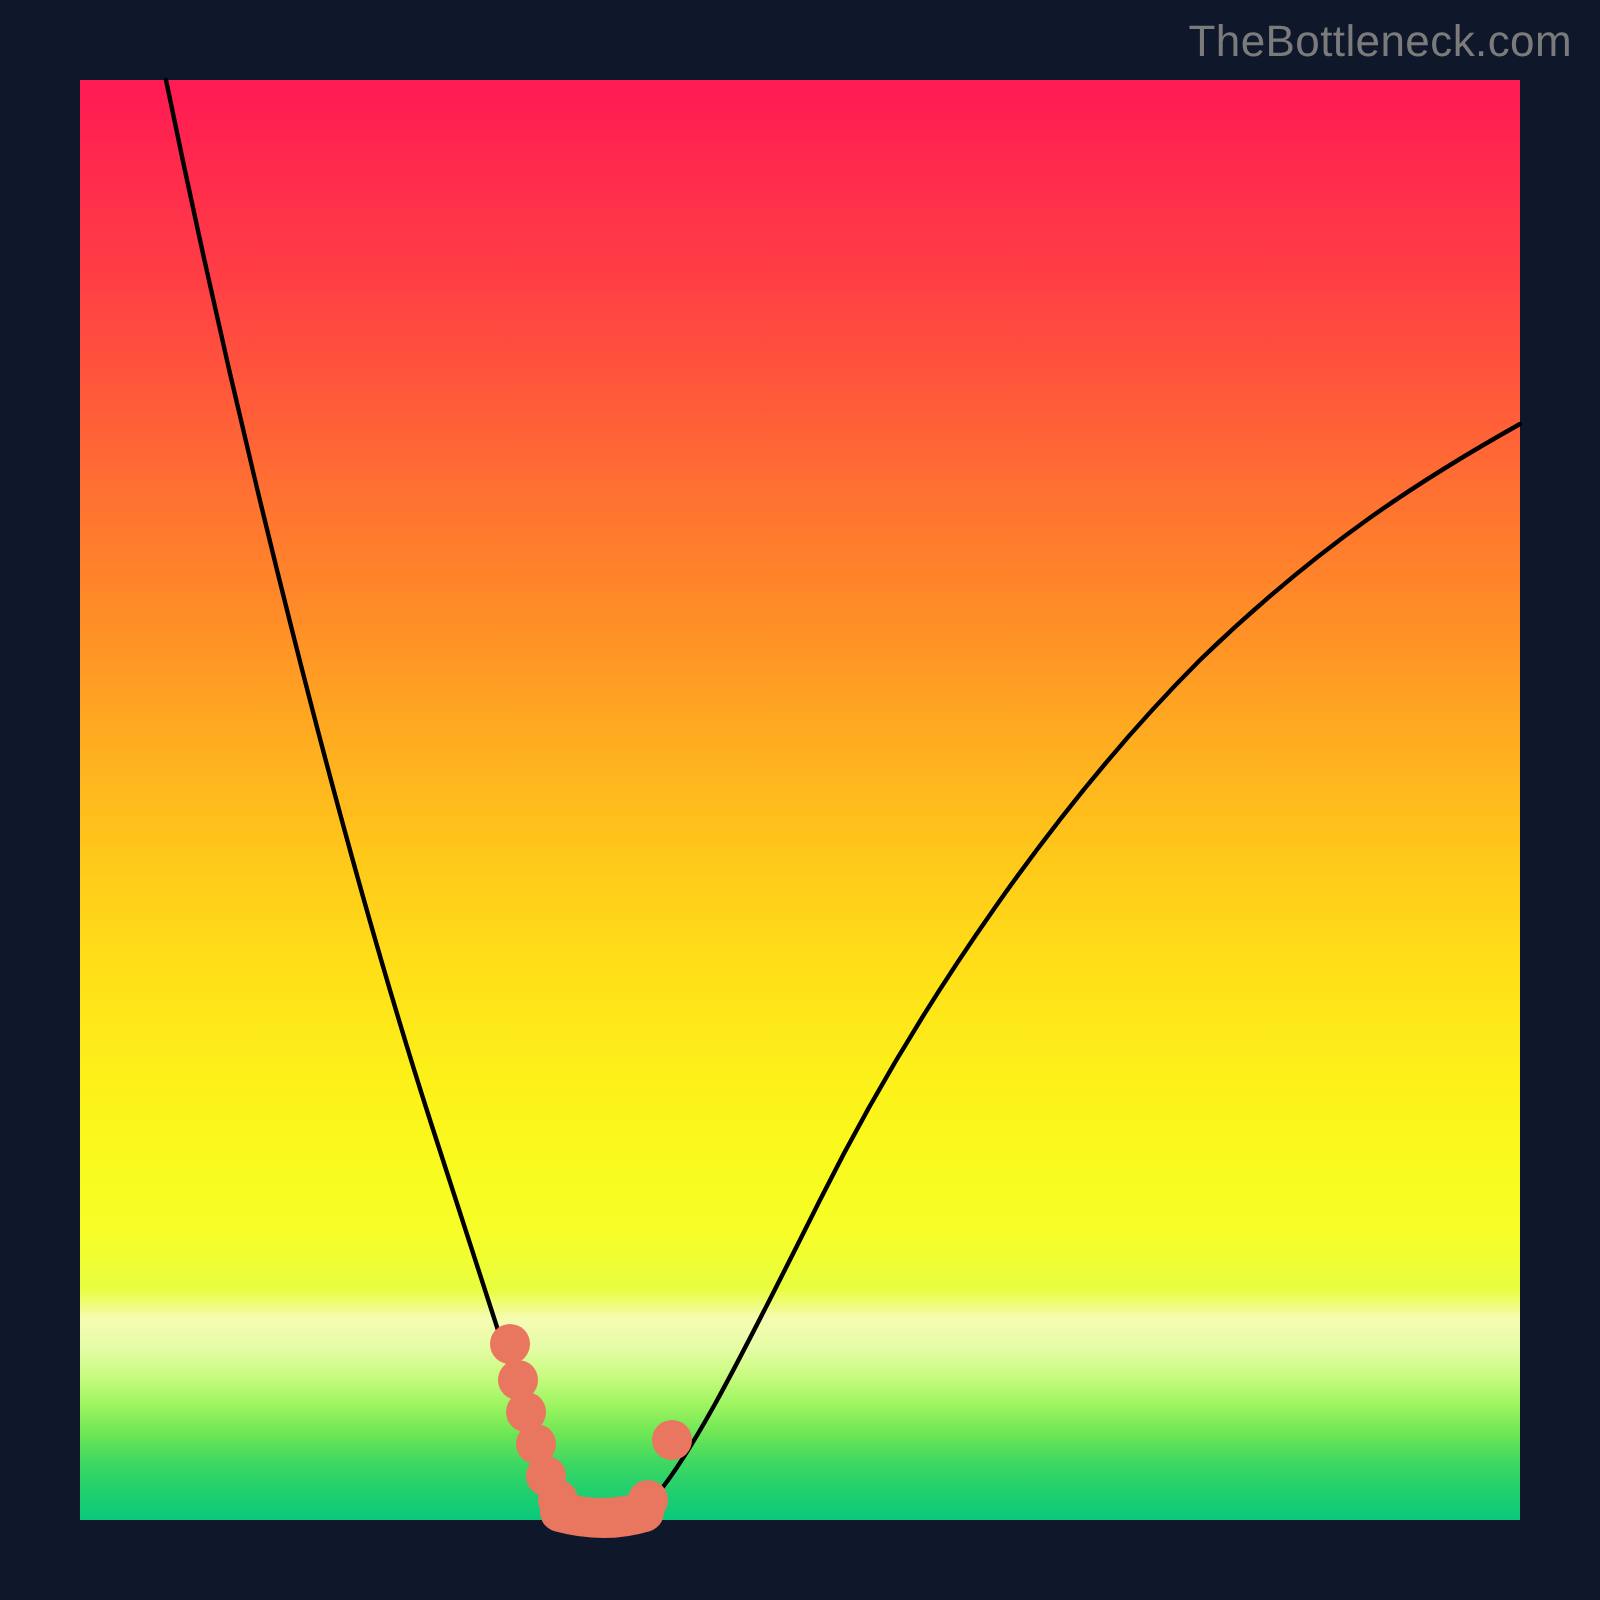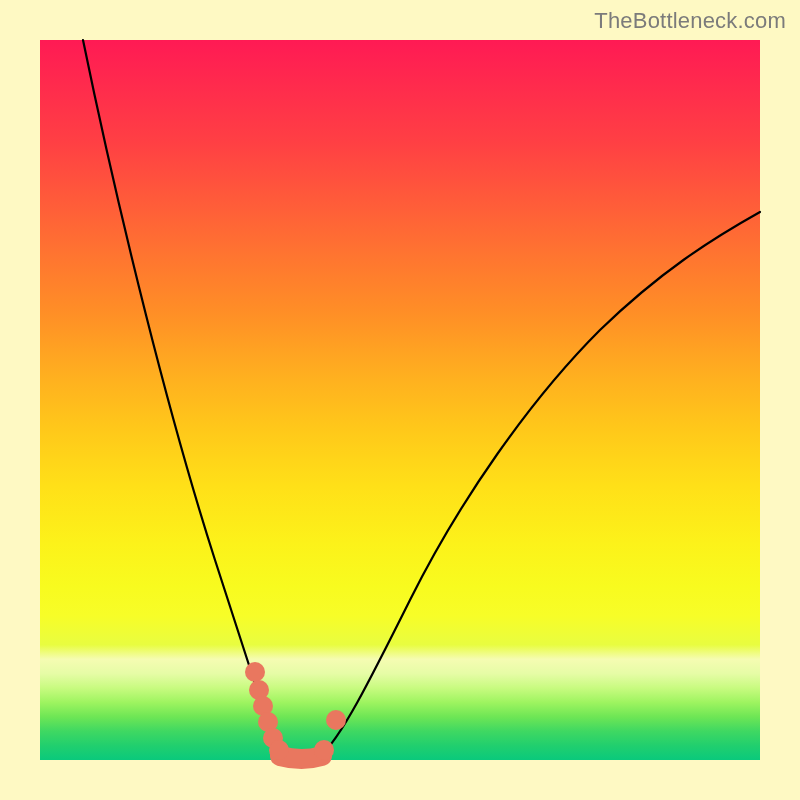--- a/index.html
+++ b/index.html
@@ -10,21 +10,21 @@
     background: #000;
     overflow: hidden;
     font-family: Arial, Helvetica, sans-serif;
   }
   .frame {
     position: absolute;
     left: 0;
     top: 0;
     width: 800px;
     height: 800px;
-    background: #fef9c3;
+    background: #0f172a;
   }
   .plot-area {
     position: absolute;
     left: 40px;
     top: 40px;
     width: 720px;
     height: 720px;
     
     background: linear-gradient(
       to bottom,

